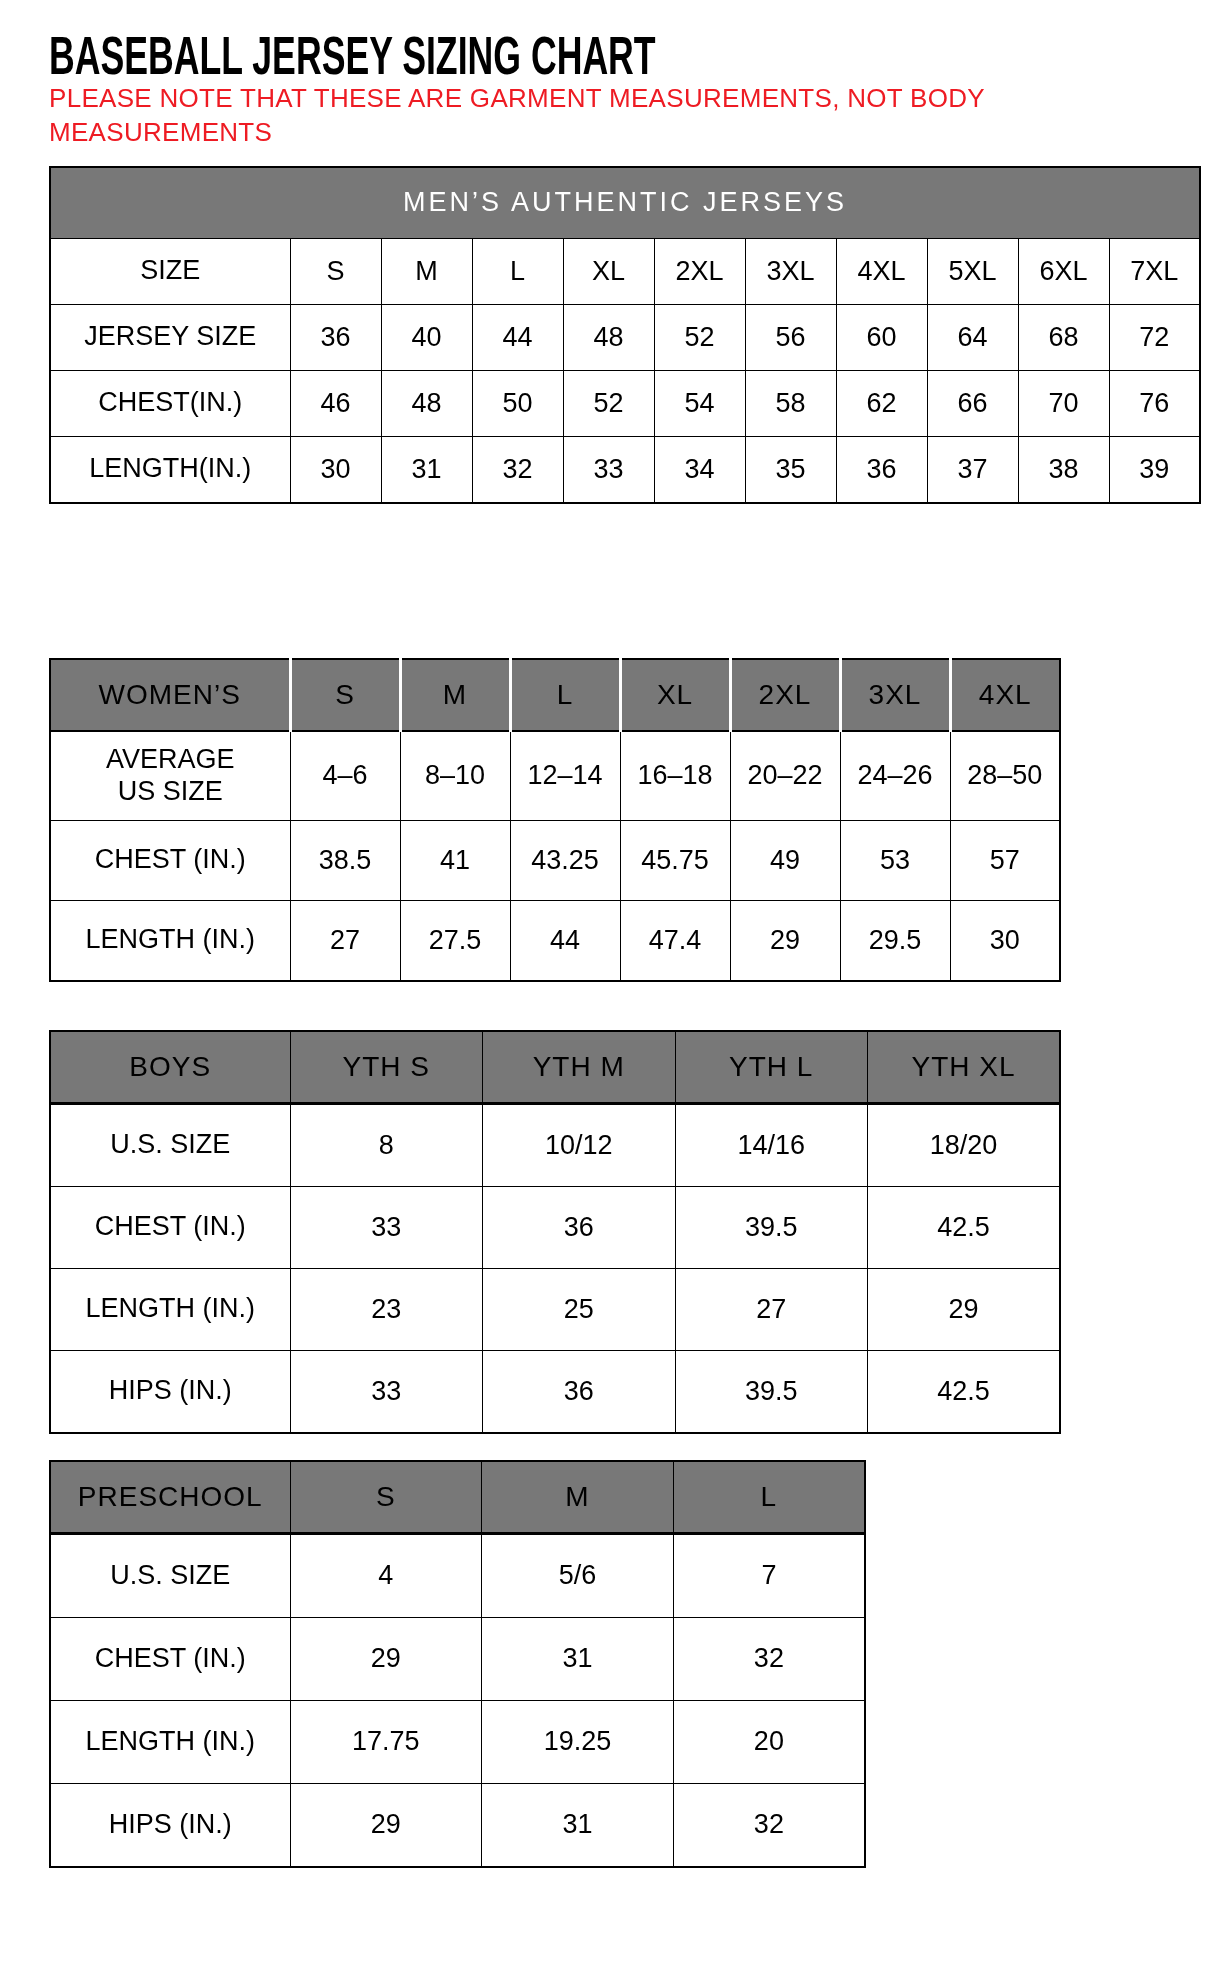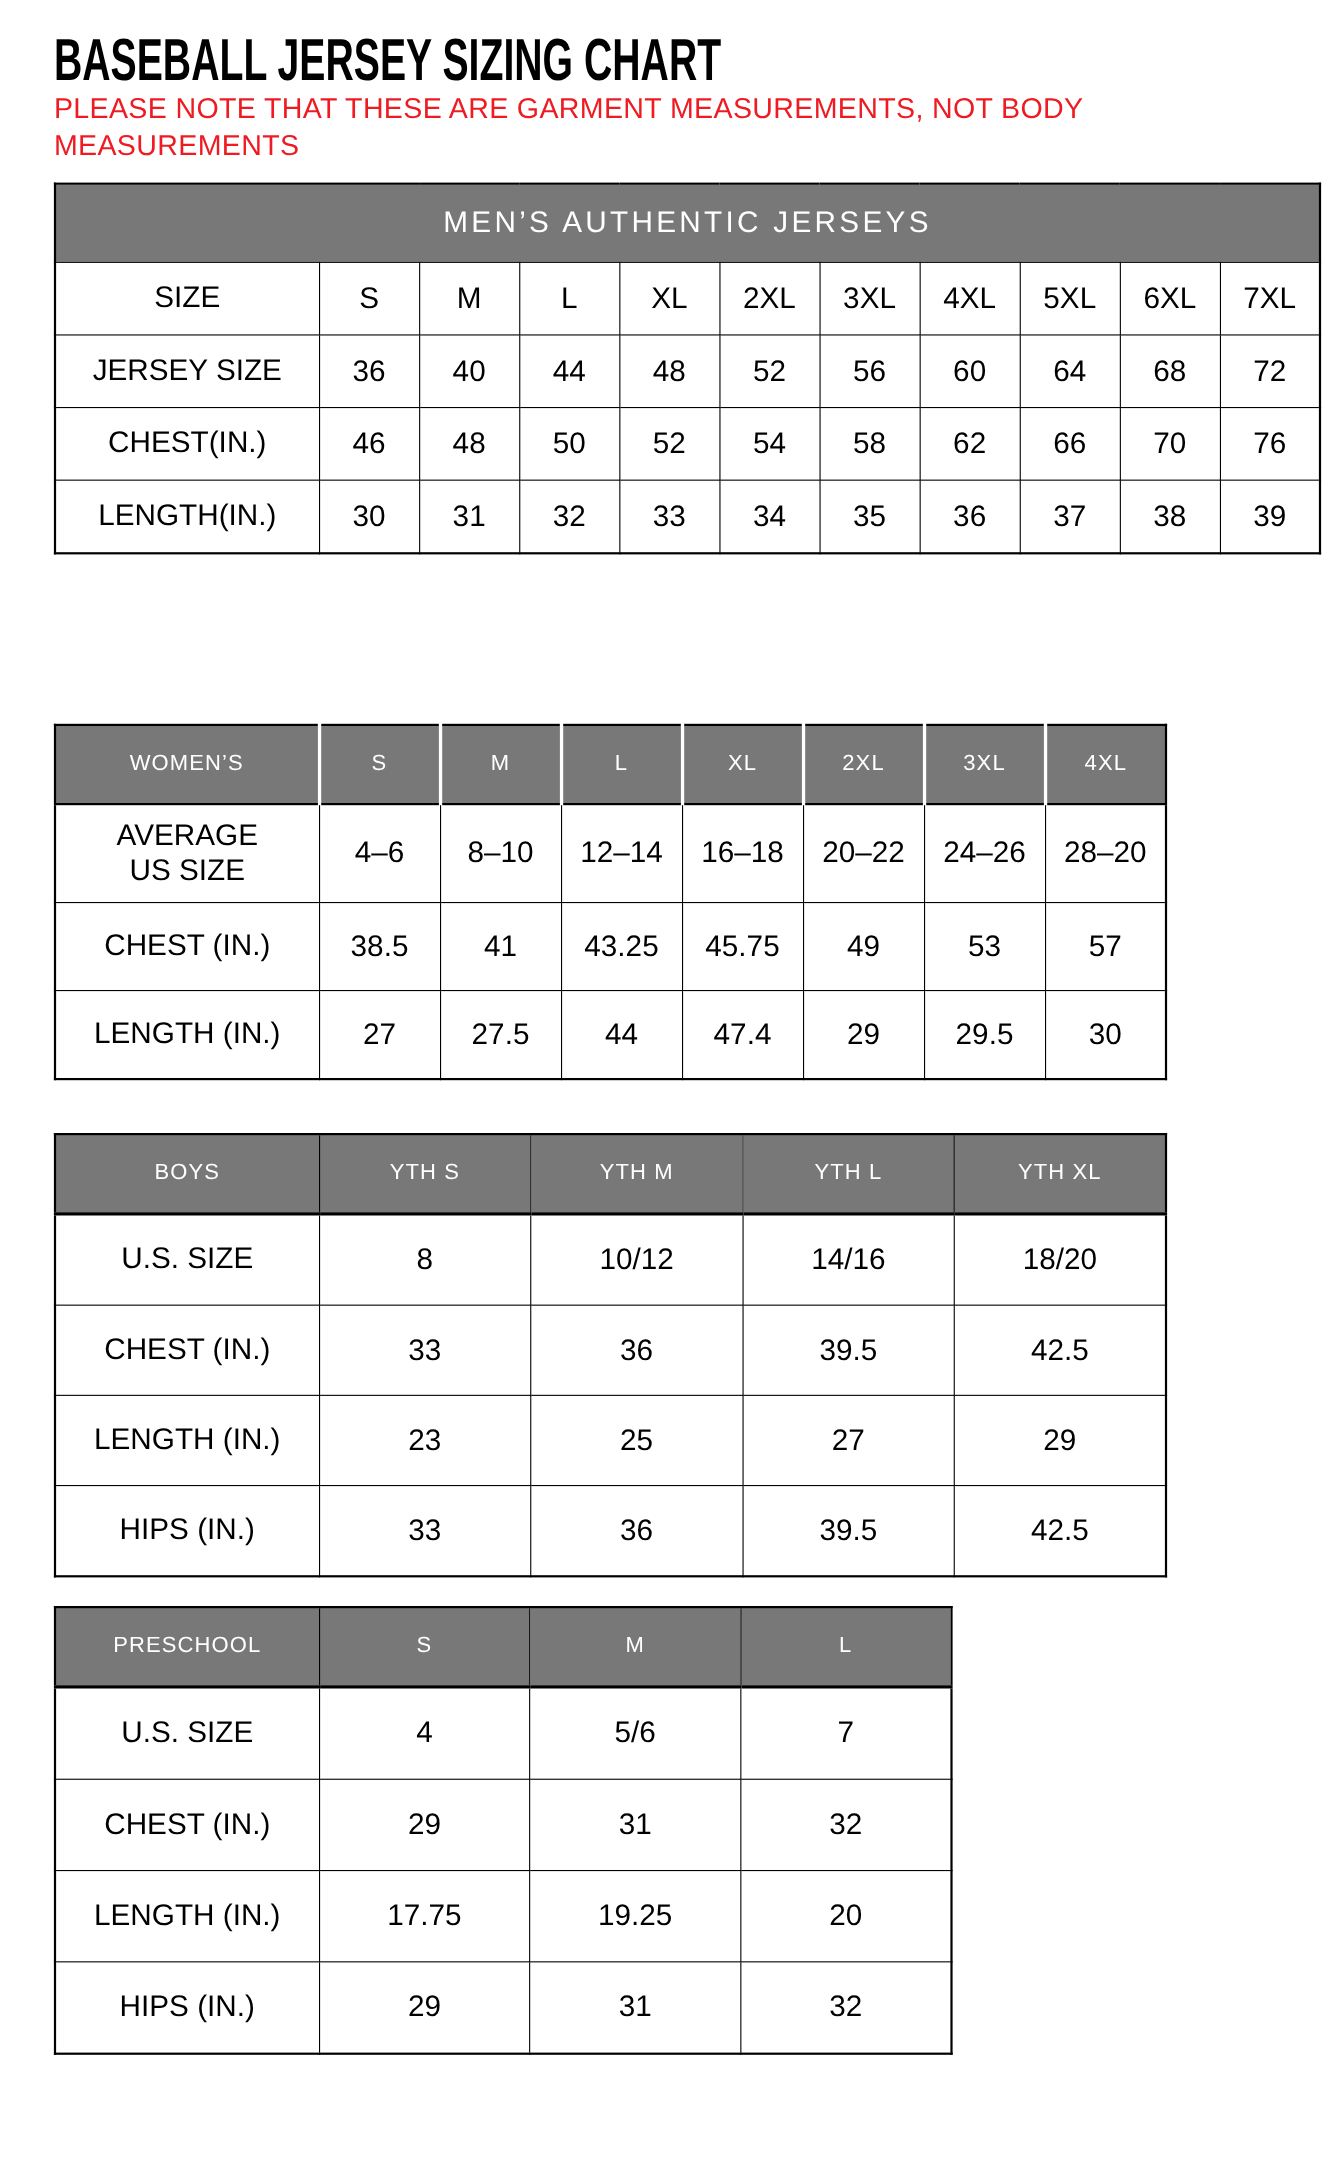--- a/index.html
+++ b/index.html
@@ -34,22 +34,22 @@
     border:1px solid #000;
     text-align:center;vertical-align:middle;
     font-size:27px;padding:0 2px;
     overflow:hidden;
   }
   td.banner-cell{
     background:var(--gray);color:#fff;
     font-size:31px;letter-spacing:3px;height:70px;
   }
   tr.gray-row td{
-    background:var(--gray);color:#ffffff;
-    font-size:20px;height:70px;letter-spacing:1px;
+    background:var(--gray);color:#000000;
+    font-size:28px;height:70px;letter-spacing:1px;
   }
   td.row-label{font-size:26px;white-space:pre-line;line-height:1.18;}
 
   
   table.sep-white tr.gray-row td + td{border-left:3px solid #fff;}
 
   
   table.t-womens tr.gray-row td{border-bottom:2px solid #000;}
   table.t-boys tr.gray-row td,
   table.t-preschool tr.gray-row td{border-bottom:3px solid #000;}
@@ -171,21 +171,21 @@
           </tr>
           <tr class="body-row tall">
             <td class="row-label">AVERAGE
 US SIZE</td>
             <td class="size-value">4–6</td>
             <td class="size-value">8–10</td>
             <td class="size-value">12–14</td>
             <td class="size-value">16–18</td>
             <td class="size-value">20–22</td>
             <td class="size-value">24–26</td>
-            <td class="size-value">28–20</td>
+            <td class="size-value">28–50</td>
           </tr>
           <tr class="body-row">
             <td class="row-label">CHEST (IN.)</td>
             <td class="size-value">38.5</td>
             <td class="size-value">41</td>
             <td class="size-value">43.25</td>
             <td class="size-value">45.75</td>
             <td class="size-value">49</td>
             <td class="size-value">53</td>
             <td class="size-value">57</td>

